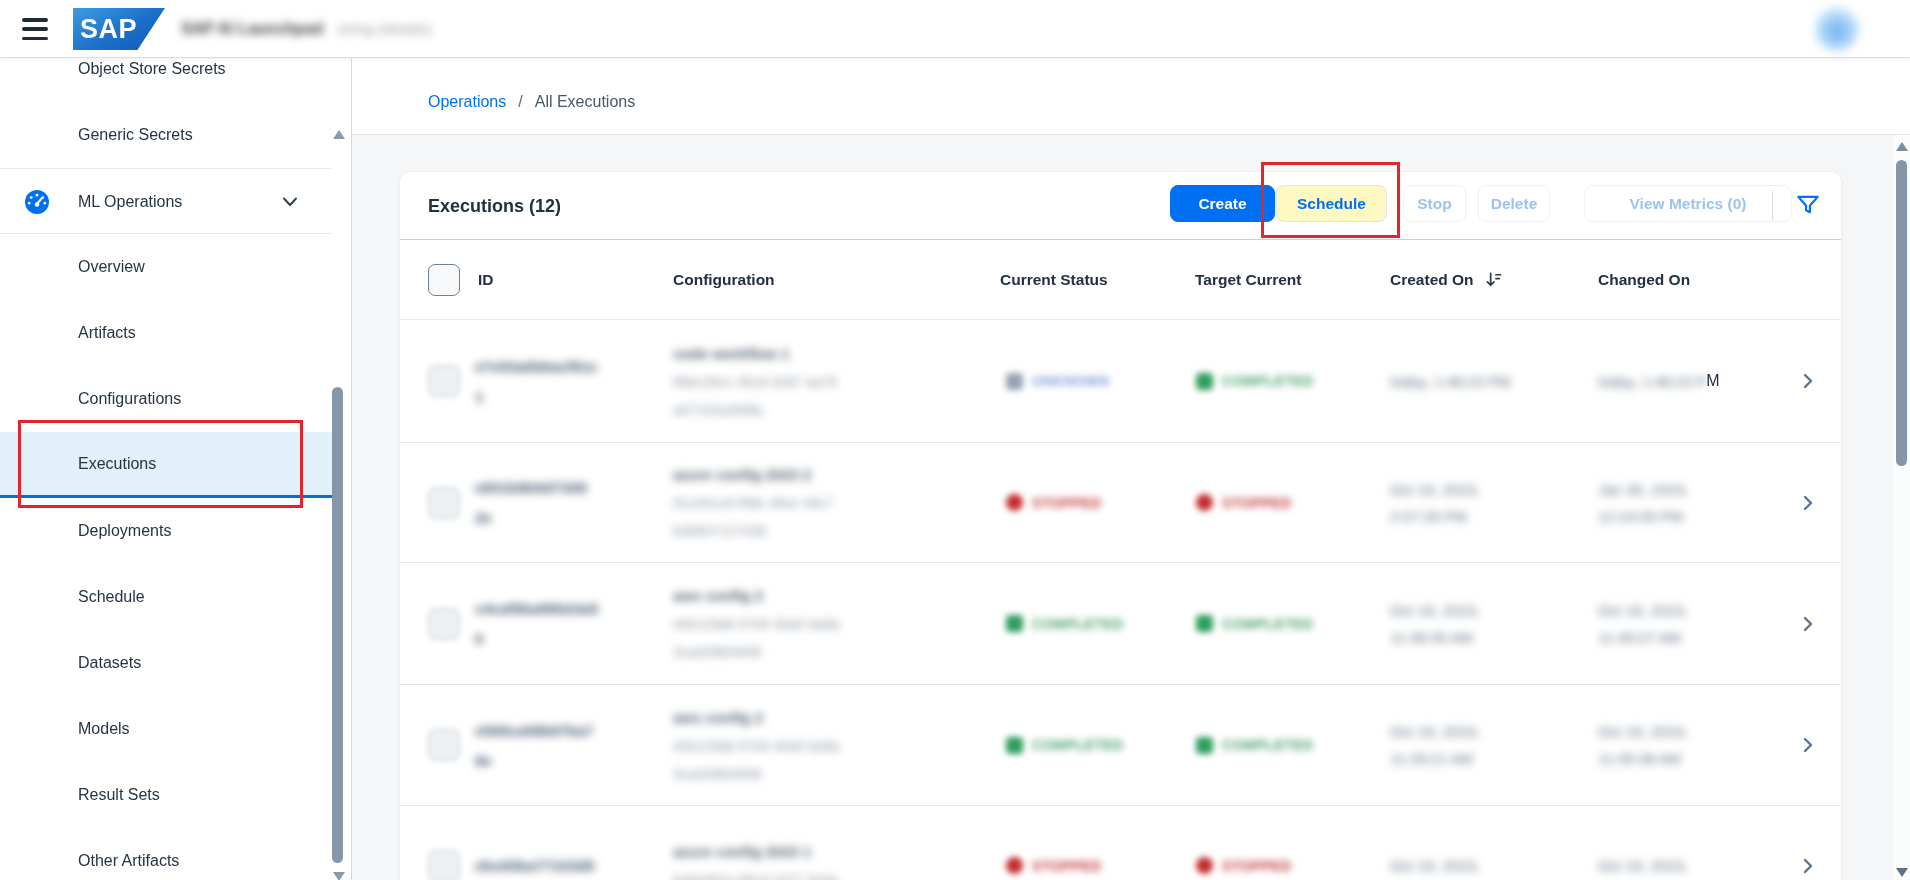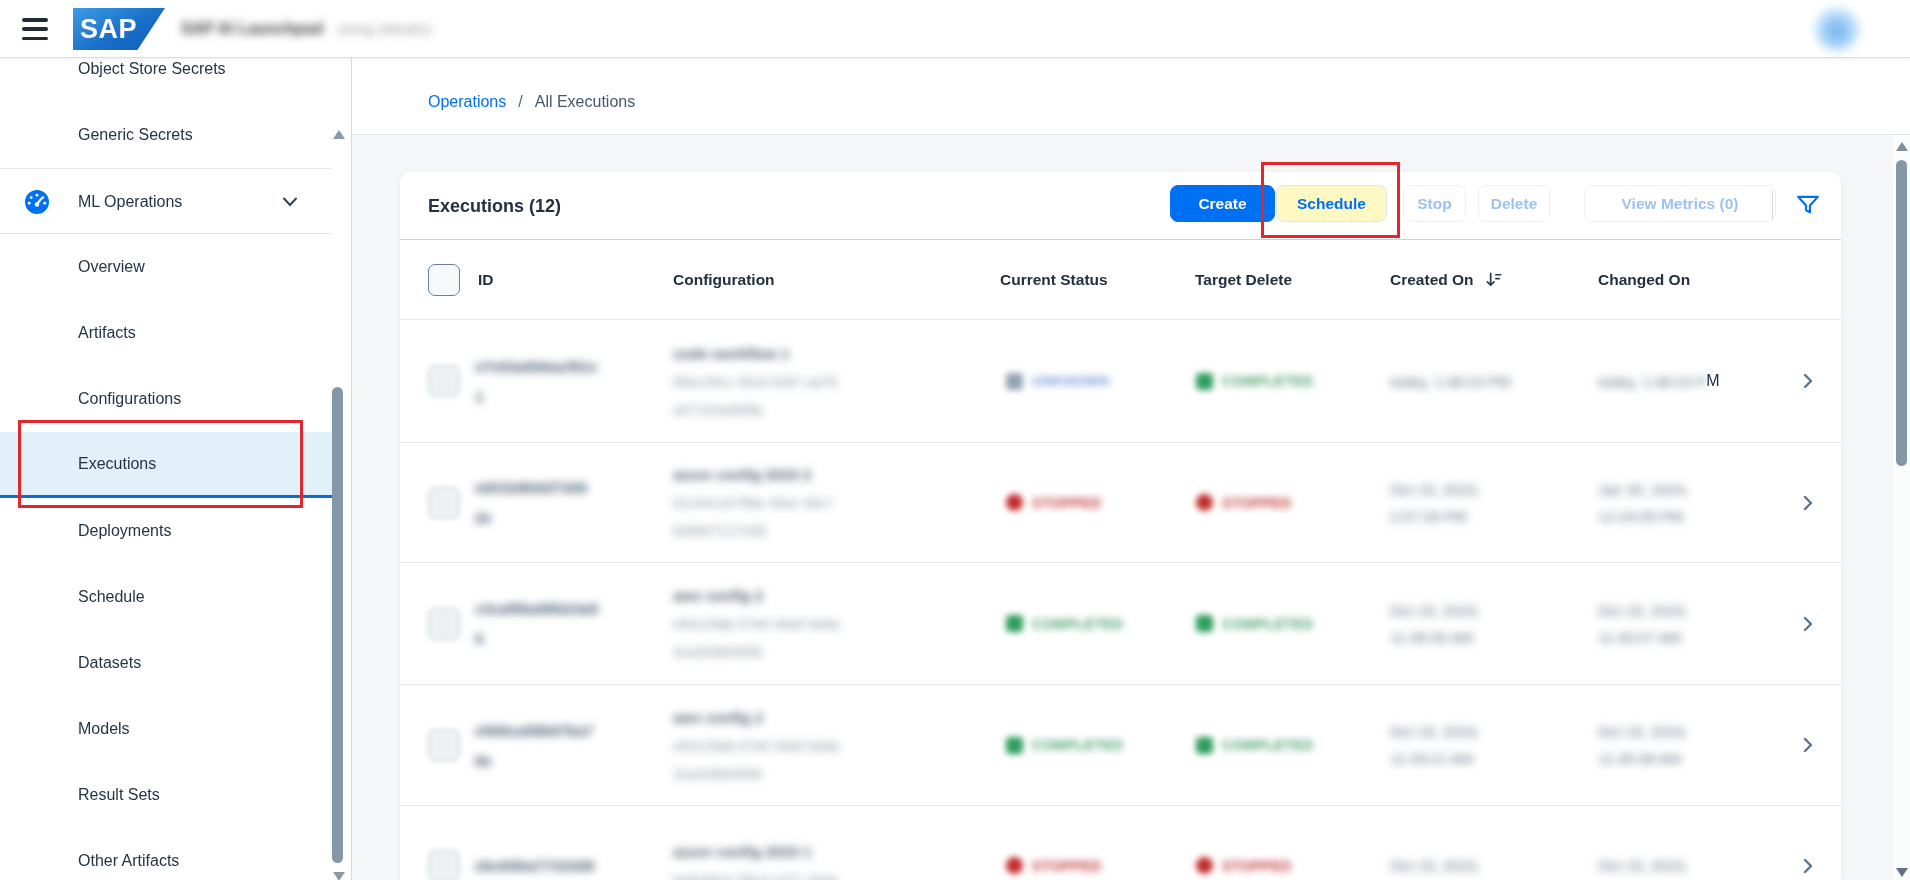--- a/index.html
+++ b/index.html
@@ -177,35 +177,35 @@
   <span class="link">Operations</span><span class="sep">/</span><span class="cur">All Executions</span>
 </div>
 
 <div class="card">
   <div class="toolbar">
     <div class="panel-title">Executions (12)</div>
     <button class="btn btn-primary" style="left:770px;width:105px;">Create</button>
     <button class="btn btn-emphasis" style="left:876px;width:111px;">Schedule</button>
     <button class="btn btn-disabled" style="left:1003px;width:63px;">Stop</button>
     <button class="btn btn-disabled" style="left:1078px;width:72px;">Delete</button>
-    <button class="btn btn-disabled" style="left:1184px;width:192px;">View Metrics (0)</button>
+    <button class="btn btn-disabled" style="left:1184px;width:208px;">View Metrics (0)</button>
     <div class="tb-divider" style="left:1372px;"></div>
     <div class="filter-btn" style="left:1393px;">
       <svg width="26" height="26" viewBox="0 0 24 24">
         <path d="M3 4.5h18l-7.2 8v6.2l-3.6-1.9v-4.3L3 4.5z" fill="none" stroke="#0070f2" stroke-width="2" stroke-linejoin="round"></path>
       </svg>
     </div>
   </div>
 
   <div class="thead">
     <span class="cb"></span>
     <span class="th" style="left:78px;">ID</span>
     <span class="th" style="left:273px;">Configuration</span>
     <span class="th" style="left:600px;">Current Status</span>
-    <span class="th" style="left:795px;">Target Delete</span>
+    <span class="th" style="left:795px;">Target Current</span>
     <span class="th" style="left:990px;"><span>Created On</span><svg class="sort-ic" width="19" height="19" viewBox="0 0 20 20">
           <path d="M7 3.5v12.5 M3.5 12.5 L7 16 L10.5 12.5" fill="none" stroke="#2b3c4d" stroke-width="1.8" stroke-linecap="round" stroke-linejoin="round"></path>
           <path d="M12.5 5h5 M12.5 9h3.5" stroke="#2b3c4d" stroke-width="1.8" stroke-linecap="round"></path>
         </svg></span>
     <span class="th" style="left:1198px;">Changed On</span>
   </div>
 
   <div class="tbody">
 
     <div class="row" style="height:123px;">

